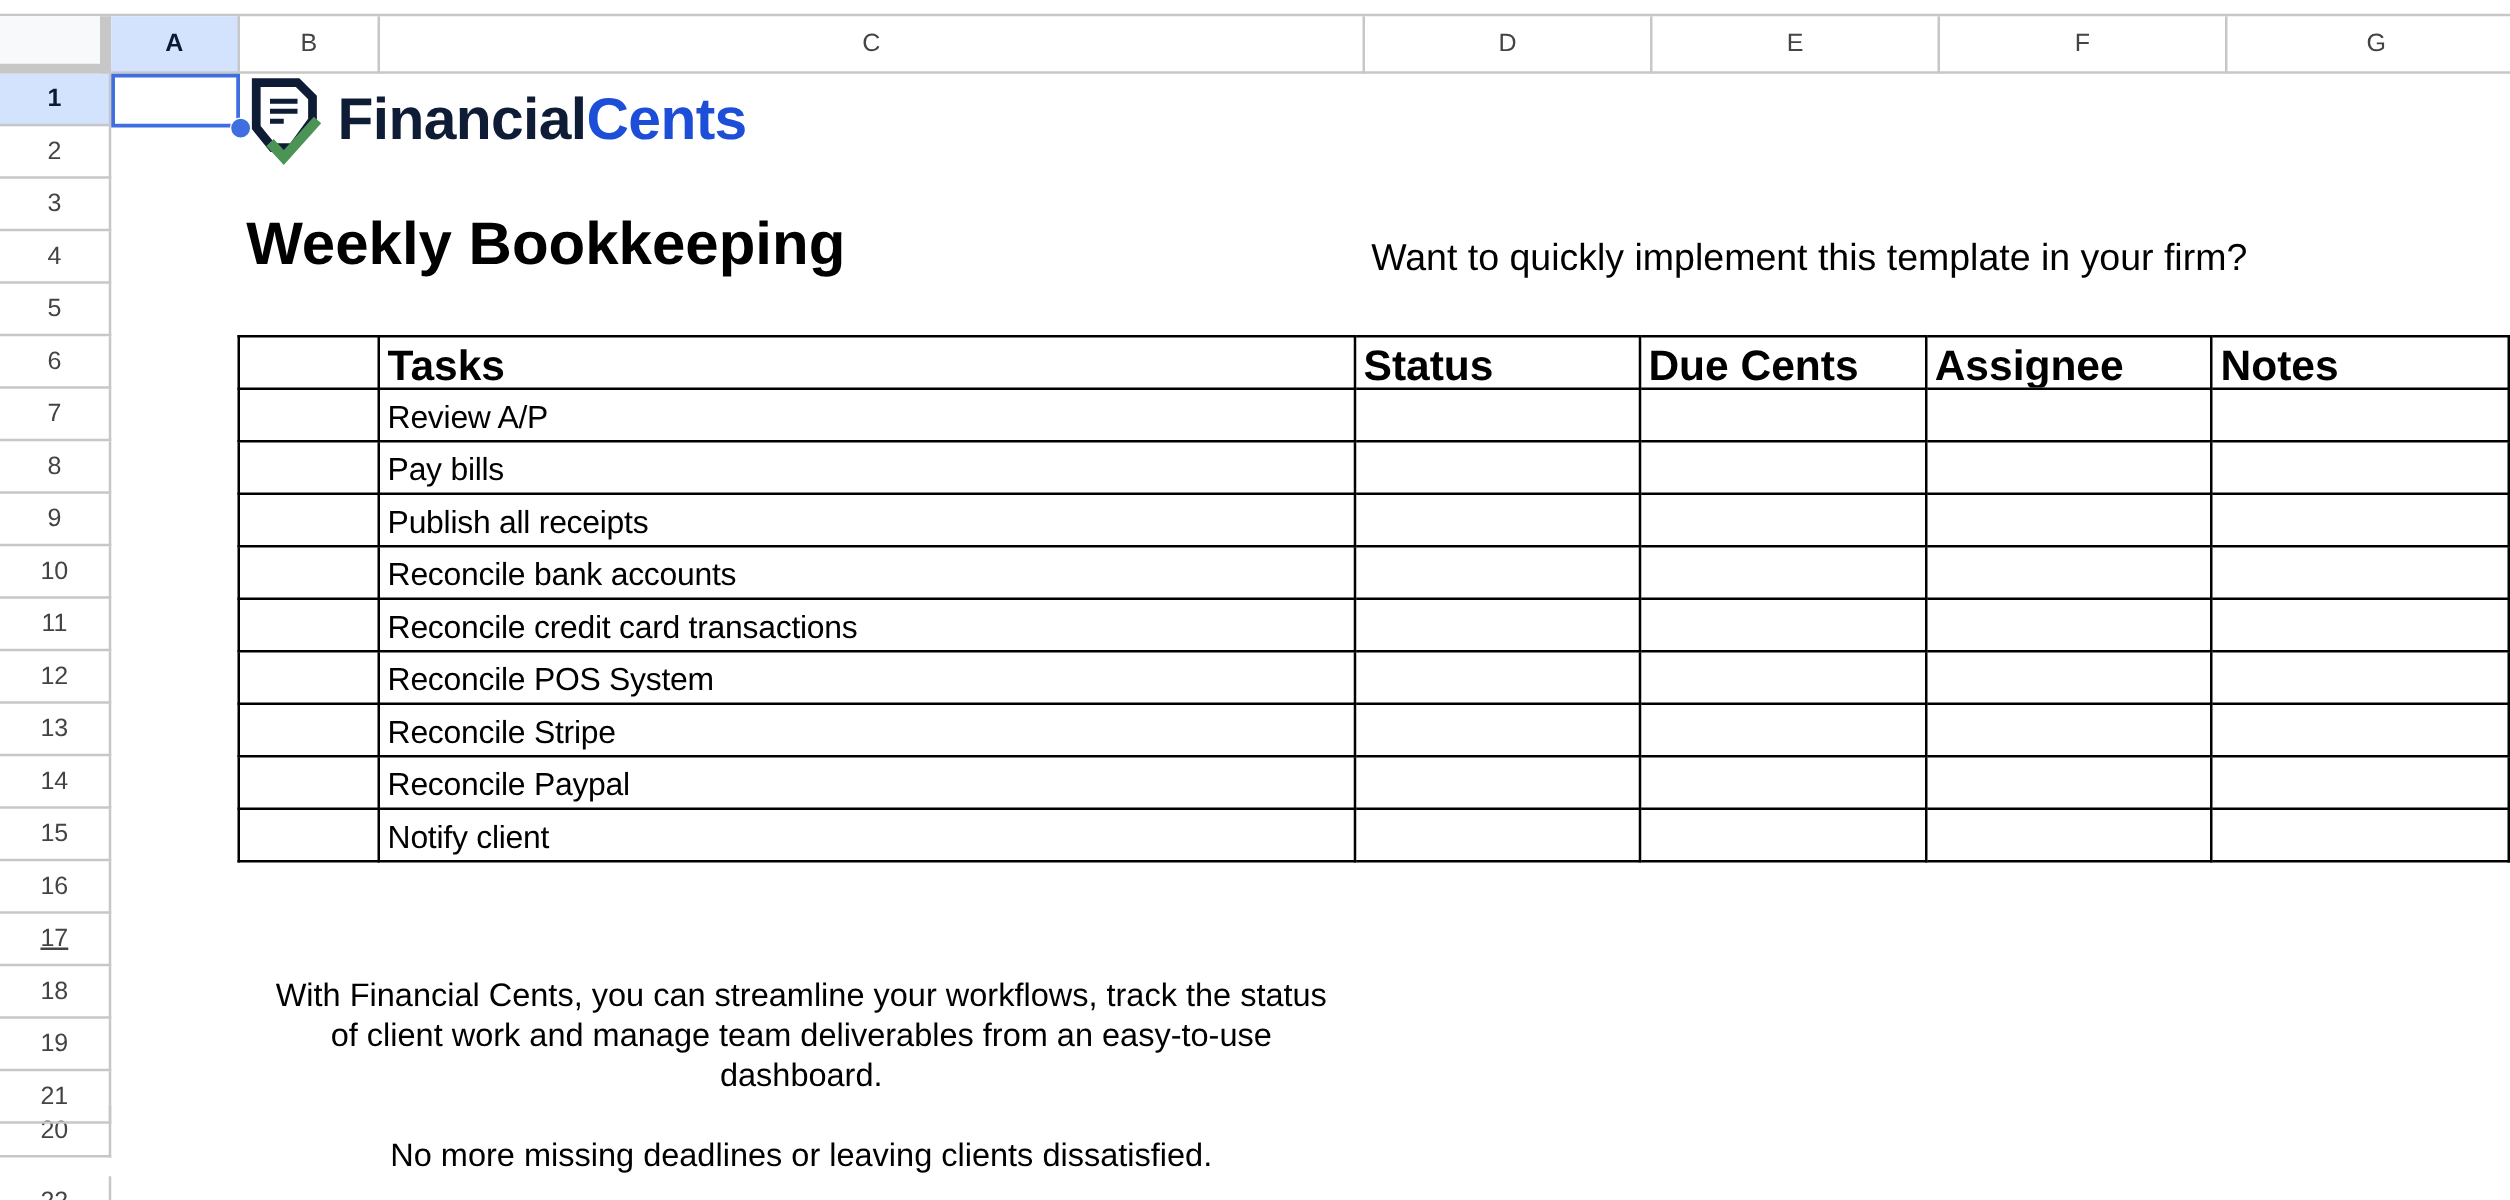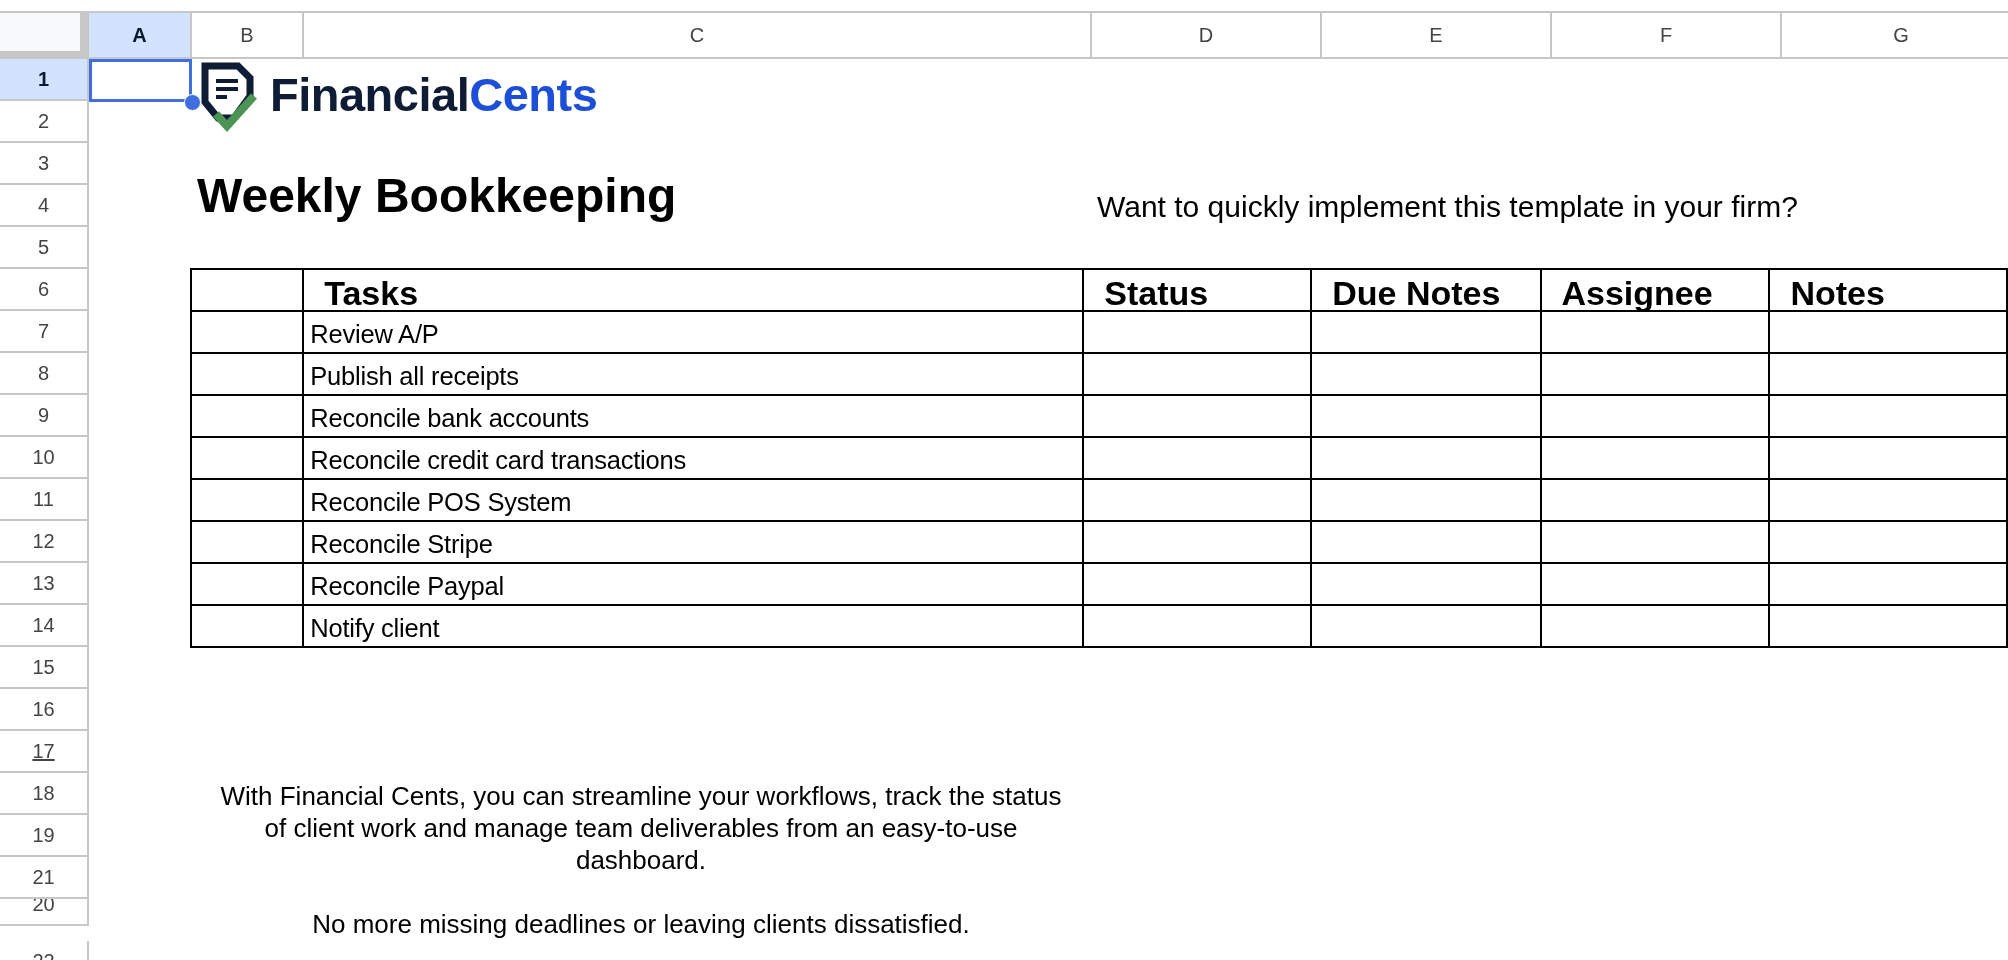--- a/index.html
+++ b/index.html
@@ -74,21 +74,21 @@
   
   #task-table {
     left: 190px; top: 268px;
     border-collapse: collapse; table-layout: fixed;
   }
   #task-table td, #task-table th {
     border: 2px solid #000; padding: 0; height: 38px; box-sizing: border-box;
     vertical-align: bottom; overflow: hidden; white-space: nowrap;
   }
   #task-table th {
-    font-size: 34px; font-weight: bold; text-align: left; padding-left: 20px;
+    font-size: 34px; font-weight: bold; text-align: left; padding-left: 6px;
     line-height: 34px; padding-bottom: 0; color: #000;
   }
   #task-table td.task {
     font-size: 25.5px; color: #000; padding-left: 6px; line-height: 30px; padding-bottom: 3px;
     font-family: "Liberation Sans", sans-serif; letter-spacing: -0.2px;
   }
   #task-table tr { height: 42px; }
 
   
   #promo {
@@ -165,27 +165,35 @@
       <col style="width:230px">
       <col style="width:230px">
       <col style="width:230px">
       <col style="width:240px">
   </colgroup>
   <tbody>
       <tr>
     <th></th>
     <th>Tasks</th>
     <th>Status</th>
-    <th>Due Notes</th>
+    <th>Due Cents</th>
     <th>Assignee</th>
     <th>Notes</th>
   </tr>
   <tr>
     <td></td>
     <td class="task">Review A/P</td>
+    <td></td>
+    <td></td>
+    <td></td>
+    <td></td>
+  </tr>
+  <tr>
+    <td></td>
+    <td class="task">Pay bills</td>
     <td></td>
     <td></td>
     <td></td>
     <td></td>
   </tr>
   <tr>
     <td></td>
     <td class="task">Publish all receipts</td>
     <td></td>
     <td></td>

